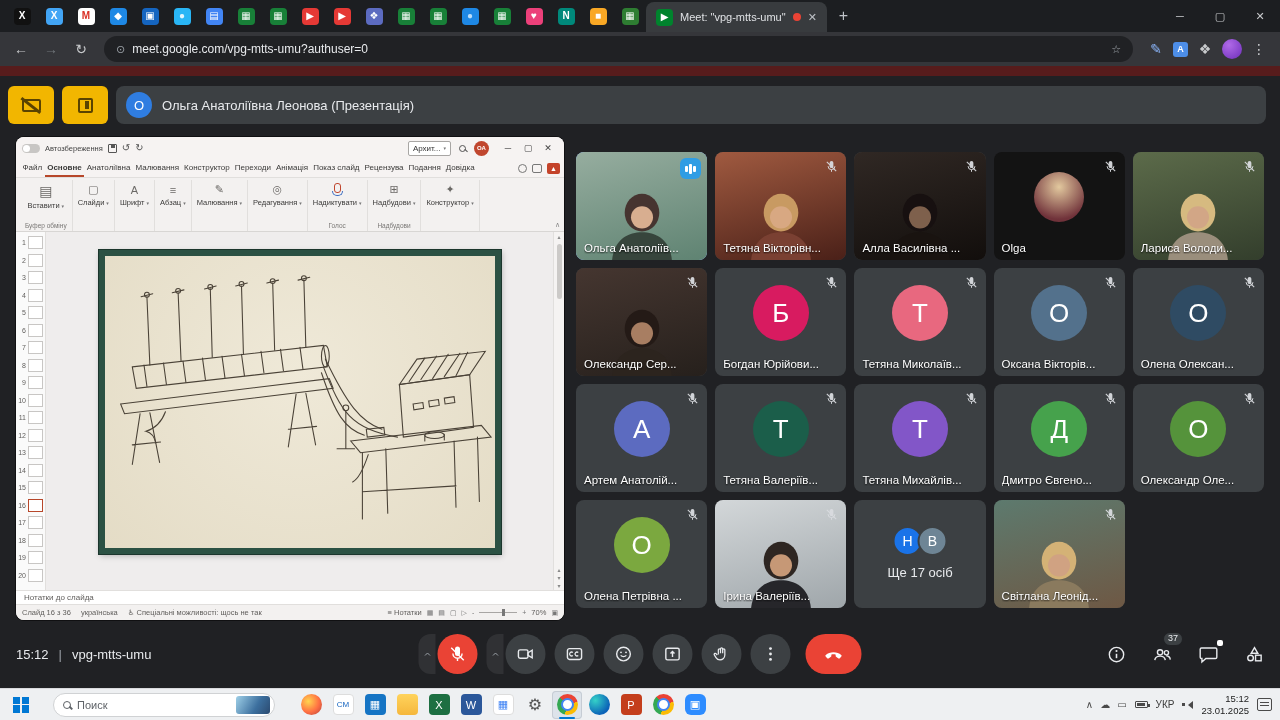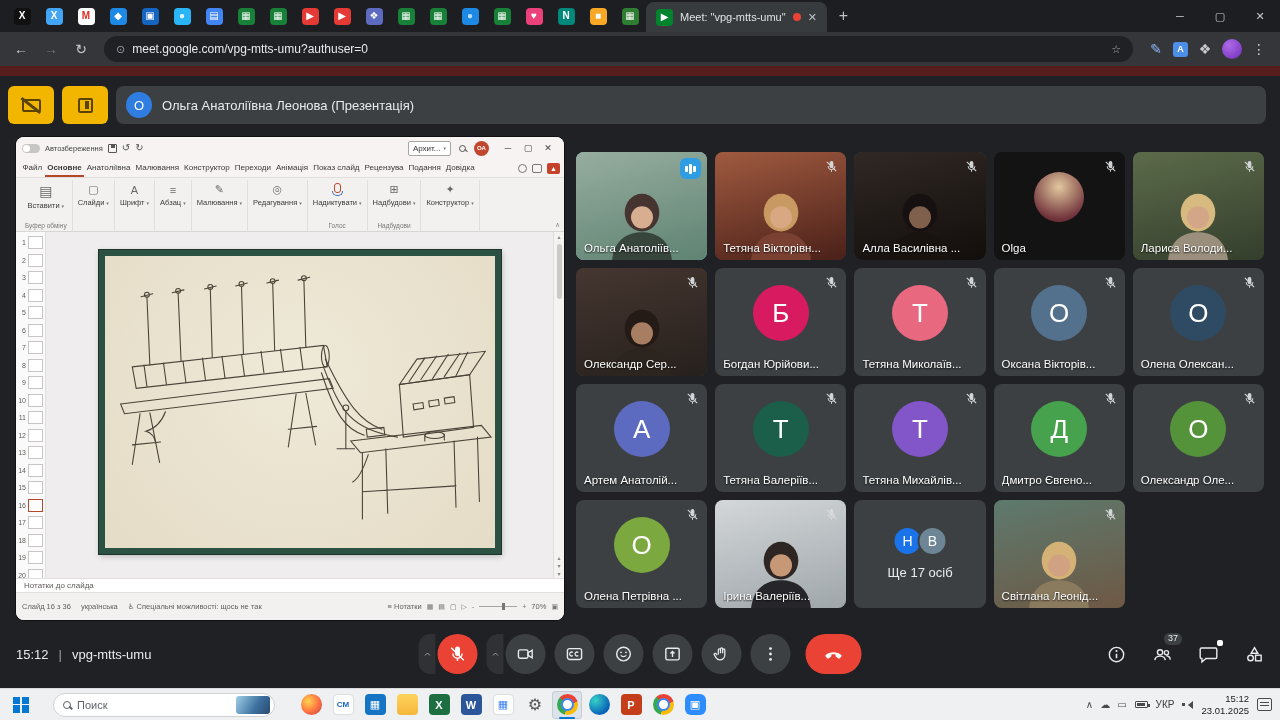--- a/index.html
+++ b/index.html
@@ -82,21 +82,21 @@
   .tnum{font-size:7px;color:#605e5c;width:8px;text-align:right}
   .tbox{flex:1;height:13px;background:#fff;border:1px solid #c8c6c4}
   .thumb.sel .tbox{border:1.6px solid var(--ppt_accent)}
   .canvas{flex:1;position:relative;min-width:0}
   .slide{position:absolute;left:50%;transform:translateX(-50%);top:18px;width:402px;height:304px;background:radial-gradient(circle at 50% 40%,#efe9d8,#e4dcc6);border:6px solid #2b5143;box-shadow:0 0 0 1px #1b352c,1px 2px 6px rgba(0,0,0,.25)}
   .slide svg{width:100%;height:100%;display:block}
   .vscroll{width:11px;background:#f5f3f2;border-left:1px solid #e1dfdd;display:flex;flex-direction:column;align-items:center;padding:1px 0;font-size:6px;color:#888;flex:0 0 auto}
   .vthumb{width:5px;height:55px;background:#cccac8;border-radius:3px;margin:4px 0}
   .vs-bot{margin-top:auto;display:flex;flex-direction:column;align-items:center;gap:1px}
   .notes{height:14px;background:#fff;border-top:1px solid #e1dfdd;display:flex;align-items:center;padding:0 8px;font-size:8px;color:#605e5c;flex:0 0 auto}
-  .ppt-status{height:28px;background:#f3f1f0;border-top:1px solid #e1dfdd;display:flex;align-items:center;gap:10px;padding:0 6px;font-size:7.5px;color:#605e5c;white-space:nowrap;flex:0 0 auto}
+  .ppt-status{height:16px;background:#f3f1f0;border-top:1px solid #e1dfdd;display:flex;align-items:center;gap:10px;padding:0 6px;font-size:7.5px;color:#605e5c;white-space:nowrap;flex:0 0 auto}
   .st-right{margin-left:auto;display:flex;align-items:center;gap:5px}
   .st-g{font-size:7px;color:#777}
   .zslider{width:38px;height:1px;background:#a8a6a4;position:relative}
   .zslider::after{content:"";position:absolute;left:60%;top:-3px;width:3px;height:7px;background:#777}
 
   
   #grid{position:absolute;left:576px;right:16px;top:76px;height:456px;display:grid;grid-template-columns:repeat(5,1fr);grid-template-rows:repeat(4,1fr);gap:8px}
   .tile{position:relative;background:#3c4043;border-radius:8px;overflow:hidden}
   .tile .vid,.tile .avatar,.tile .ov-avs,.tile .ov-label,.tile .speak-ind{display:none}
   .tile.k-video .vid{display:block}
@@ -144,21 +144,21 @@
   .start{width:34px;height:28px;display:flex;align-items:center;justify-content:center}
   .win{width:16px;height:16px;display:grid;grid-template-columns:1fr 1fr;grid-template-rows:1fr 1fr;gap:1.5px}
   .win span{background:var(--win_accent)}
   .search{width:222px;height:24px;background:#fff;border:1px solid #d0d2d4;border-radius:12px;display:flex;align-items:center;gap:6px;padding:0 4px 0 9px}
   .mag{width:8px;height:8px;border:1.5px solid #5f6368;border-radius:50%;position:relative;flex:0 0 auto}
   .mag::after{content:"";position:absolute;width:4px;height:1.5px;background:#5f6368;transform:rotate(45deg);right:-3px;bottom:-1px}
   .search-label{font-size:11px;color:#5f6368;flex:1}
   .search-img{width:34px;height:18px;border-radius:3px;background:linear-gradient(120deg,#9fd0e8,#3c6f9e 60%,#2b4a70)}
   .apps{display:flex;align-items:center;gap:2px;margin-left:6px}
   .app{position:relative;width:30px;height:28px;display:flex;align-items:center;justify-content:center;border-radius:4px}
-  .app-g{width:21px;height:21px;border-radius:4px;display:flex;align-items:center;justify-content:center;font-size:11px;font-weight:bold;color:#fff}
+  .app-g{width:21px;height:21px;border-radius:4px;display:flex;align-items:center;justify-content:center;font-size:11px;font-weight:normal;color:#fff}
   .app.active{background:#dde3ea;box-shadow:inset 0 0 0 1px #c6ccd4}
   .app.active::after{content:"";position:absolute;bottom:0;left:7px;right:7px;height:2px;background:var(--win_accent);border-radius:1px}
   .ic-firefox .app-g{background:radial-gradient(circle at 35% 35%,#ffd54f,#ff7043 55%,#b0413e);border-radius:50%}
   .ic-cm .app-g{background:#fff;color:#1565c0;font-size:8px;border:1px solid #ddd}
   .ic-store .app-g{background:#1574c4}
   .ic-folder .app-g{background:linear-gradient(#ffd35c,#f5b73c)}
   .ic-excel .app-g{background:#1d6f42}
   .ic-word .app-g{background:#2b579a}
   .ic-grid .app-g{background:#fff;color:#4285f4;border:1px solid #ddd}
   .ic-settings .app-g{background:transparent;color:#555;font-size:16px;font-weight:normal}

